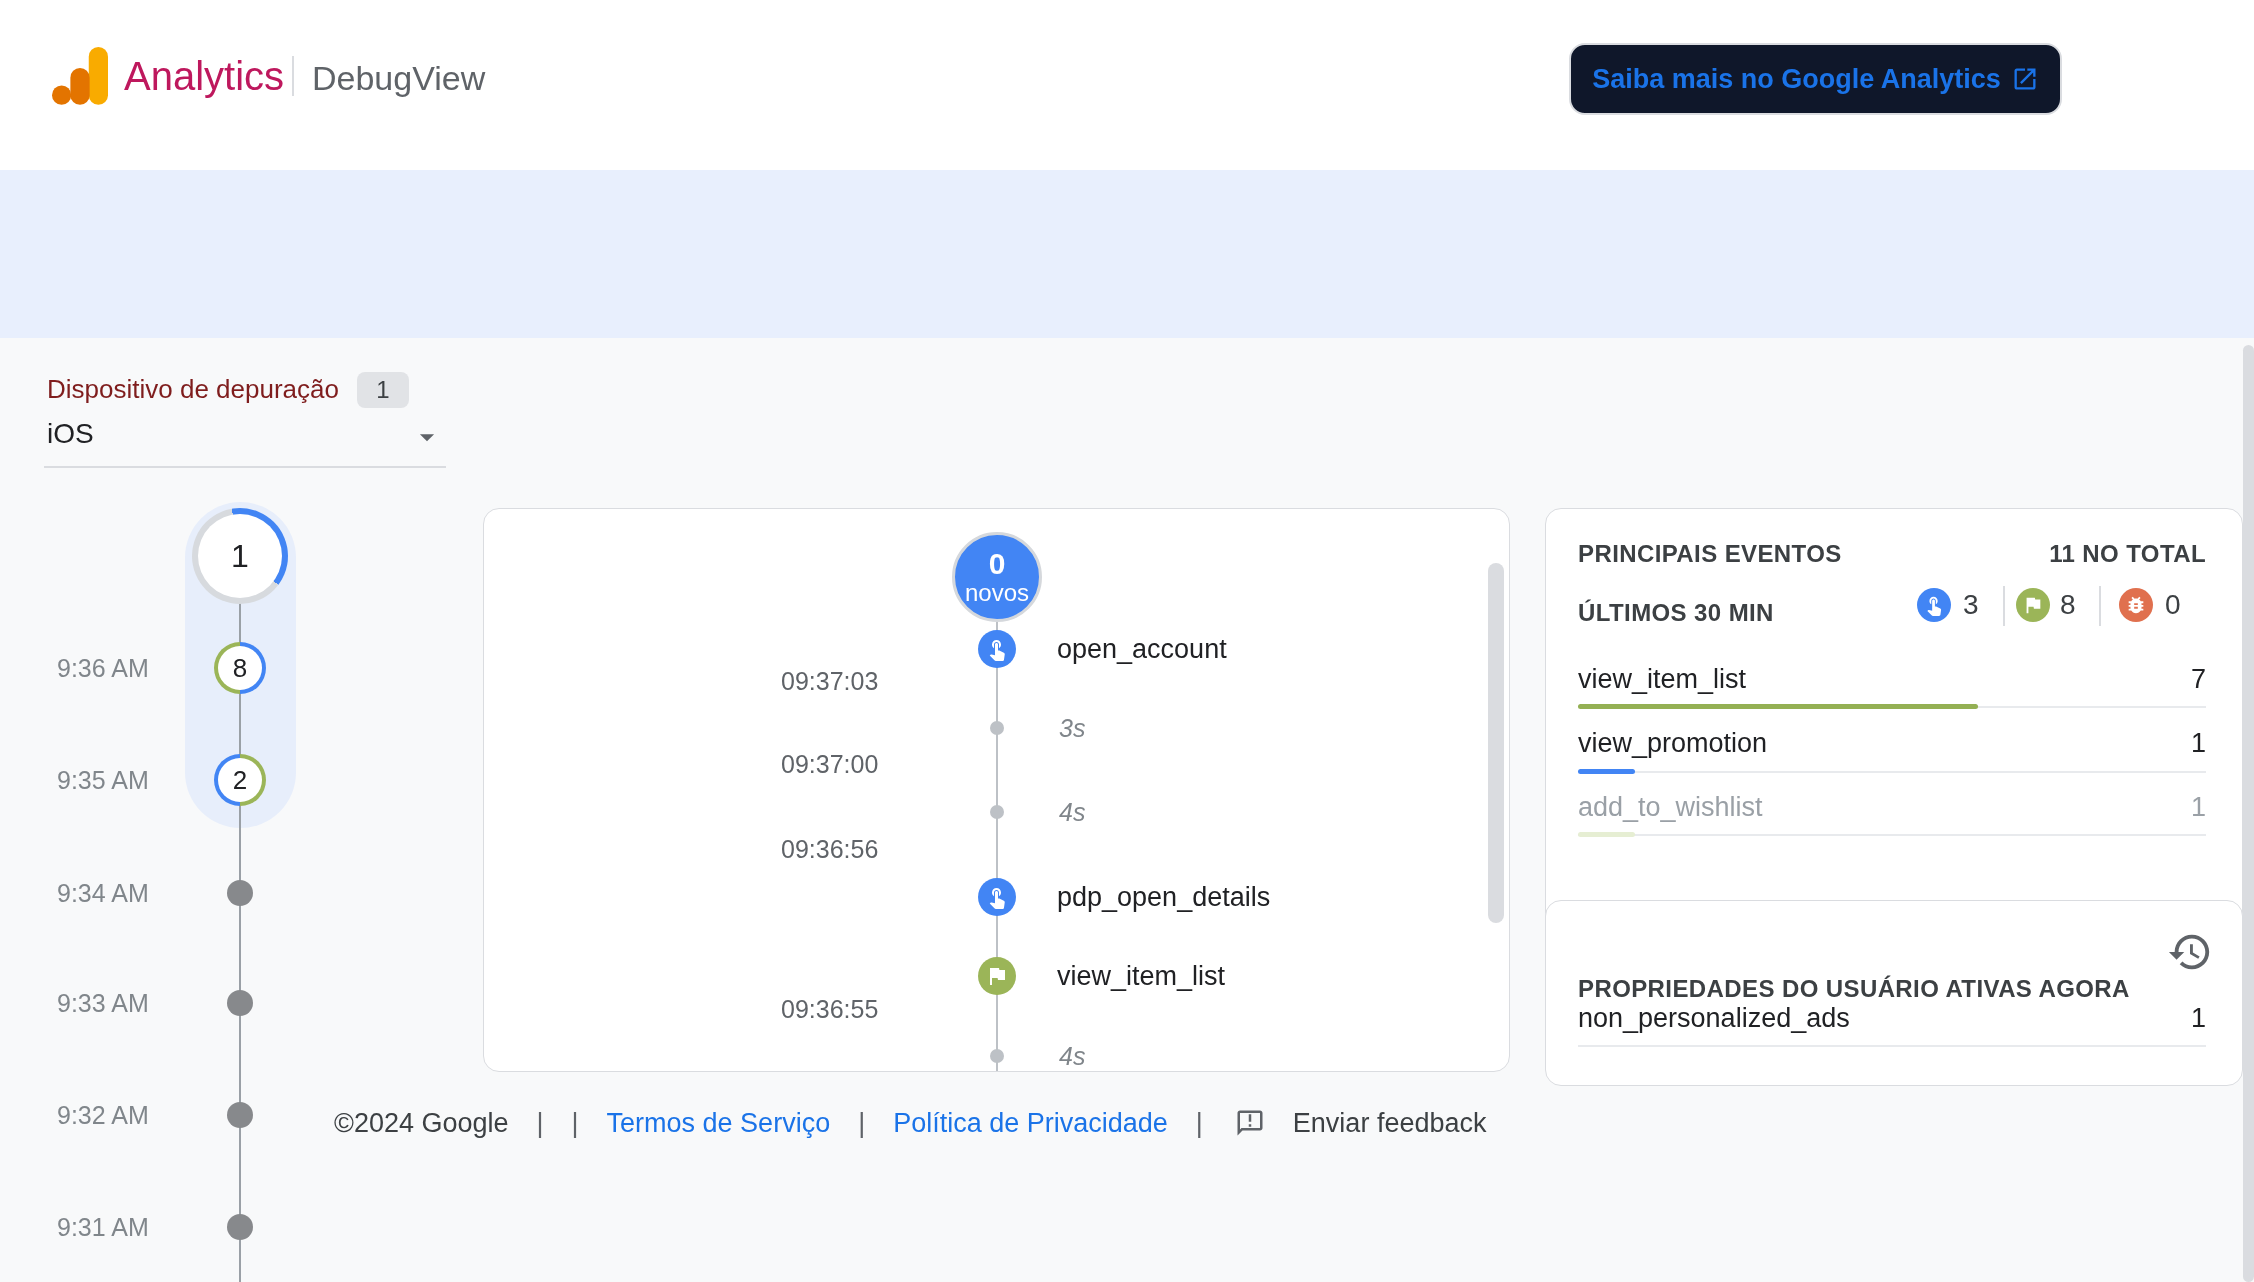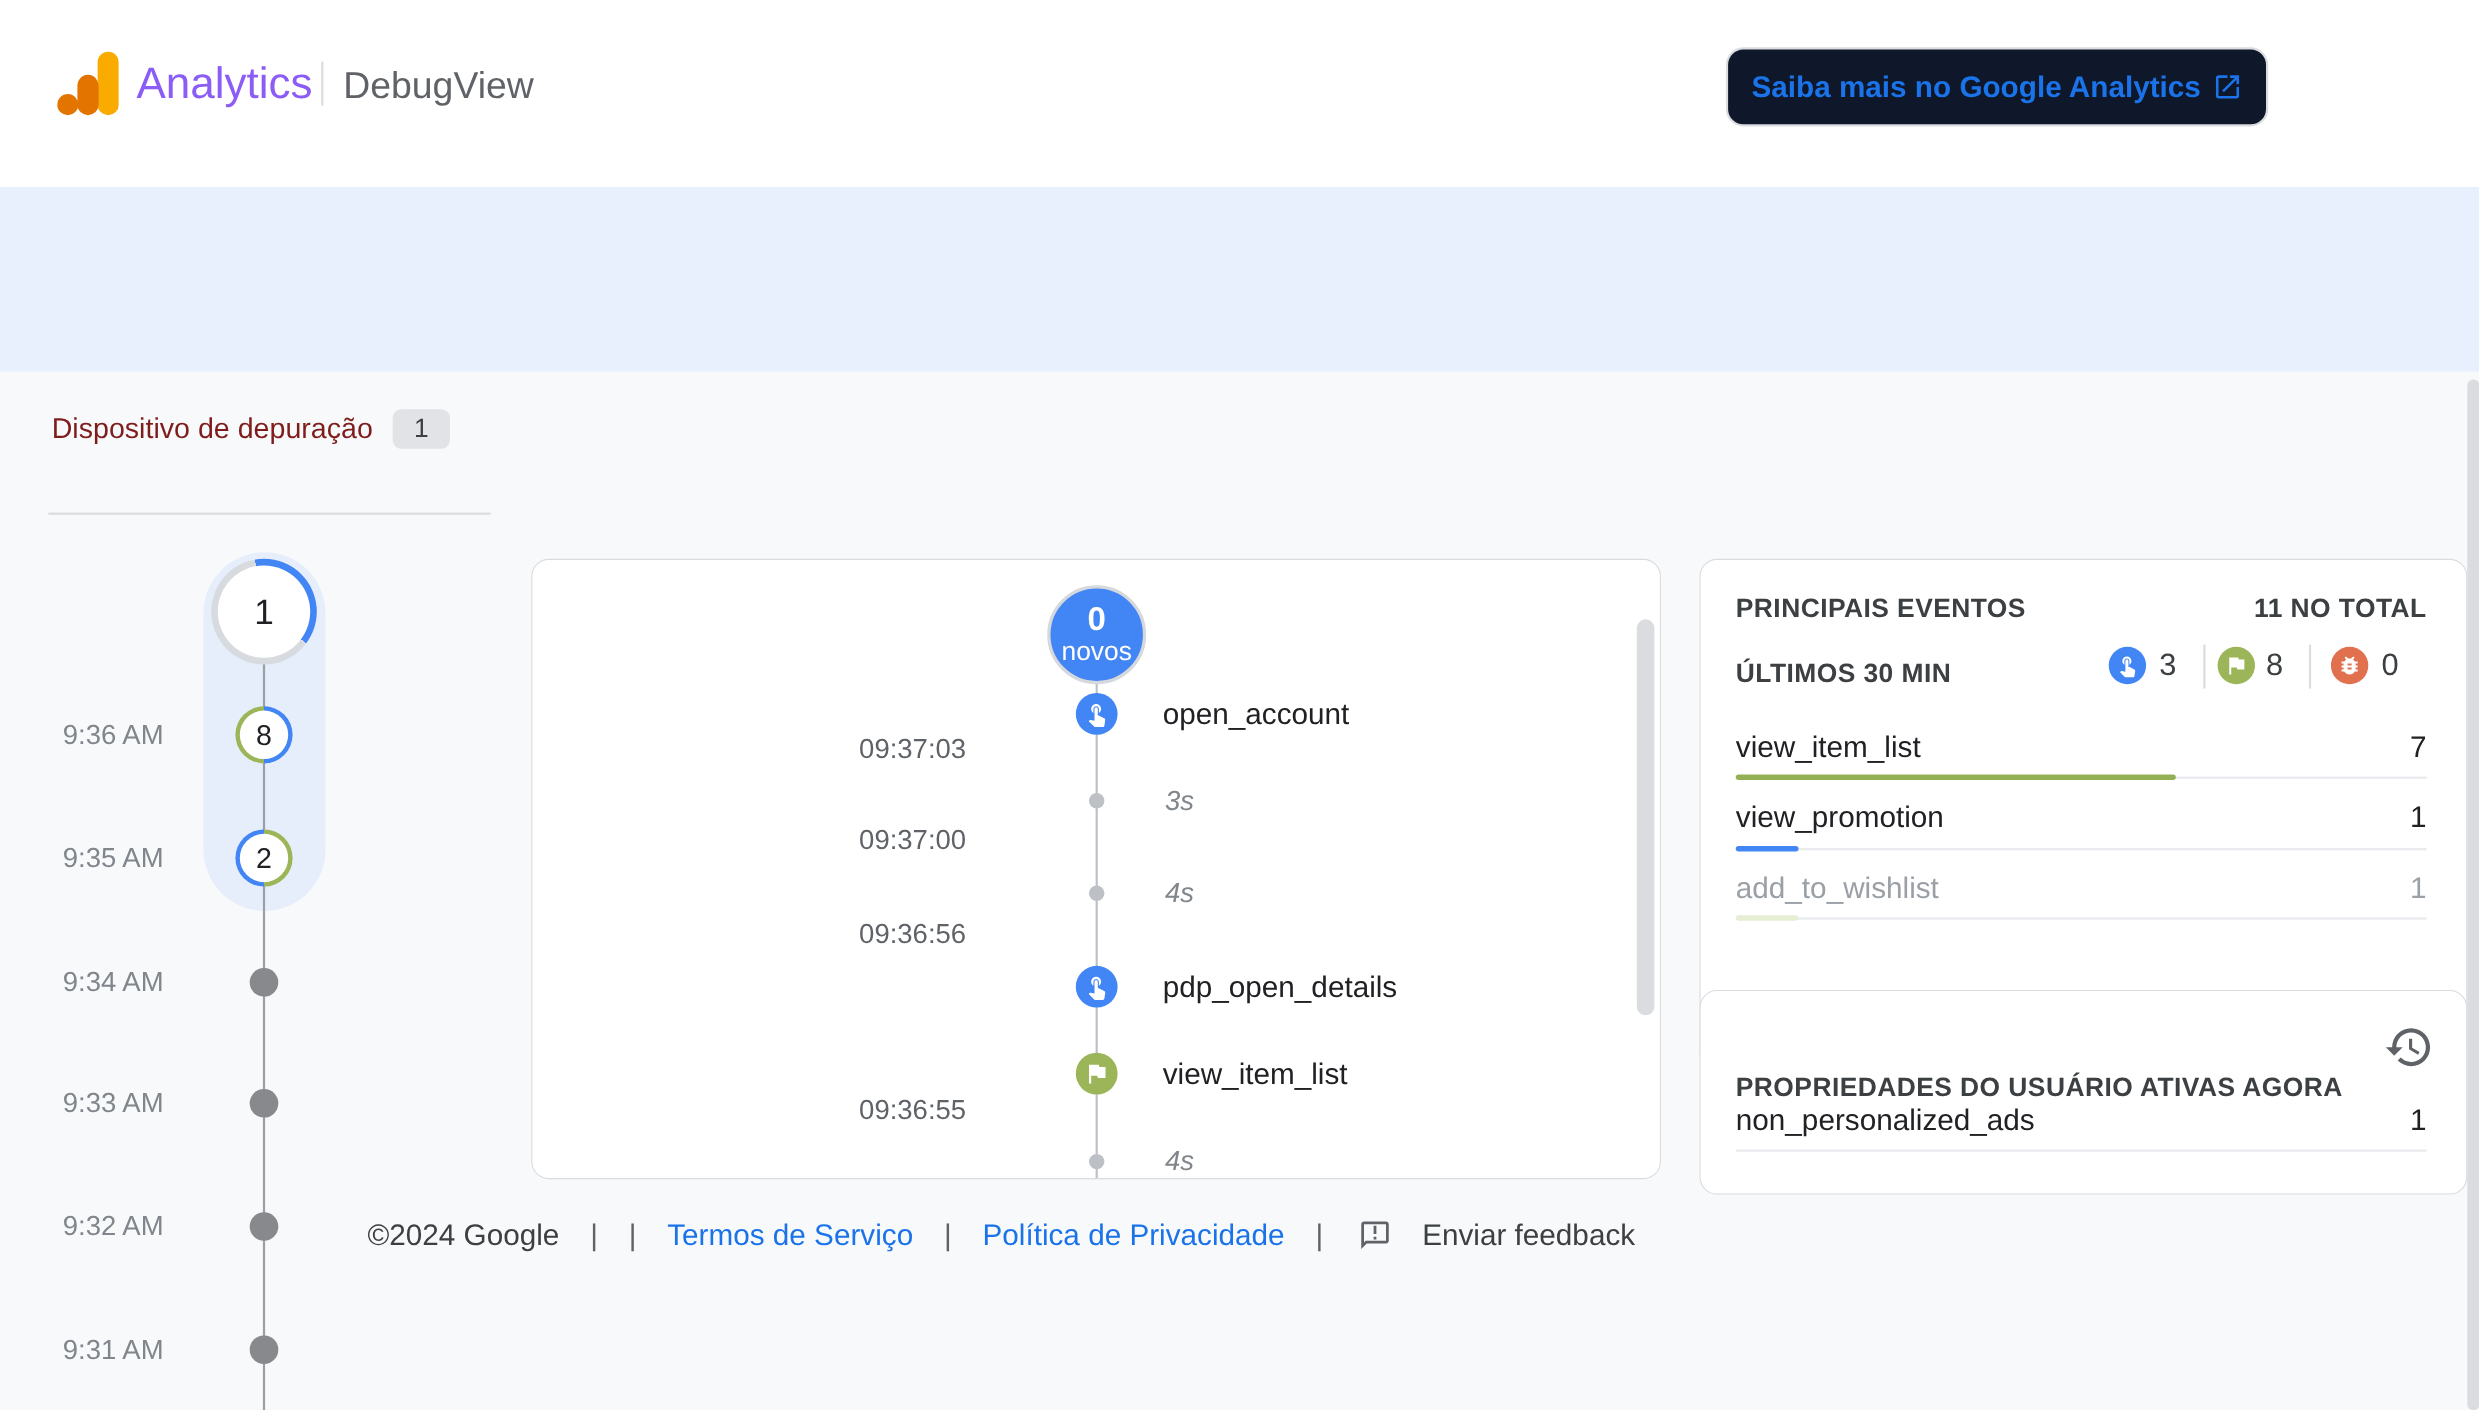--- a/index.html
+++ b/index.html
@@ -30,21 +30,21 @@
 <body>
 
 <div id="screen">
 
   <div class="abs" style="left:0;top:0;width:2254px;height:170px;background:#fff;">
     <svg class="abs" style="left:52px;top:44px;" width="56" height="62" viewBox="0 0 32 34">
       <rect x="21" y="1" width="11" height="33" rx="5.5" fill="#f9ab00"></rect>
       <rect x="10.5" y="13" width="11" height="21" rx="5.5" fill="#e37400"></rect>
       <circle cx="5.5" cy="28.5" r="5.5" fill="#e37400"></circle>
     </svg>
-    <div class="abs" style="left:124px;top:52px;font-size:40px;line-height:48px;color:#8b5cf6;">Analytics</div>
+    <div class="abs" style="left:124px;top:52px;font-size:40px;line-height:48px;color:#be185d;">Analytics</div>
     <div class="abs" style="left:292px;top:56px;width:2px;height:40px;background:#dadce0;"></div>
     <div class="abs" style="left:312px;top:57px;font-size:34px;line-height:42px;color:#5f6368;">DebugView</div>
 
     <div class="abs" style="left:1569px;top:43px;width:493px;height:72px;border:2px solid #dadce0;border-radius:16px;box-sizing:border-box;display:flex;align-items:center;justify-content:center;gap:10px;cursor:pointer;background:#0f172a;">
       <span style="font-size:27px;font-weight:700;color:#1a73e8;">Saiba mais no Google Analytics</span>
       <svg width="28" height="28" viewBox="0 0 24 24">
         <path fill="#1a73e8" d="M19 19H5V5h7V3H5c-1.11 0-2 .9-2 2v14c0 1.1.89 2 2 2h14c1.1 0 2-.9 2-2v-7h-2v7zM14 3v2h3.59l-9.83 9.83 1.41 1.41L19 6.41V10h2V3h-7z"></path>
       </svg>
     </div>
   </div>
@@ -59,20 +59,26 @@
       <div>do Google Analytics.</div>
     </div>
     <div class="abs link" style="left:1481px;top:200px;font-size:26px;font-weight:500;line-height:36px;">Dispensar</div>
     <div class="abs link" style="left:1678px;top:200px;font-size:26px;font-weight:500;line-height:36px;">Saiba mais sobre os eventos principais</div>
   </div>
 
   <div class="abs" style="left:0;top:338px;width:2254px;height:944px;background:#f8f9fa;"></div>
 
   <div class="abs" style="left:47px;top:372px;font-size:26px;line-height:34px;color:#7f1d1d;">Dispositivo de depuração</div>
   <div class="abs" style="left:357px;top:372px;width:52px;height:36px;background:#e1e3e6;border-radius:8px;text-align:center;font-size:24px;line-height:36px;color:#3c4043;">1</div>
+  <div class="abs" style="left:44px;top:408px;width:402px;height:58px;cursor:pointer;">
+    <span class="abs" style="left:3px;top:8px;font-size:28px;line-height:36px;color:#202124;">iOS</span>
+    <svg class="abs" style="left:366px;top:12px;" width="34" height="34" viewBox="0 0 24 24">
+      <path fill="#5f6368" d="M7 10l5 5 5-5z"></path>
+    </svg>
+  </div>
   <div class="abs" style="left:44px;top:466px;width:402px;height:2px;background:#dadce0;"></div>
 
   <div class="abs" style="left:185px;top:502px;width:111px;height:326px;border-radius:56px;background:#e7eefb;"></div>
   <div class="abs" style="left:239px;top:556px;width:2px;height:726px;background:#9aa0a6;"></div>
 
   <div class="ring" style="left:192px;top:508px;width:96px;height:96px;background:conic-gradient(from -10deg,#4285f4 0 38%,#d7dade 38% 100%);cursor:pointer;">
     <div class="inner" style="width:84px;height:84px;font-size:32px;">1</div>
   </div>
 
   <div class="tlabel" style="left:57px;top:652px;">9:36 AM</div>

